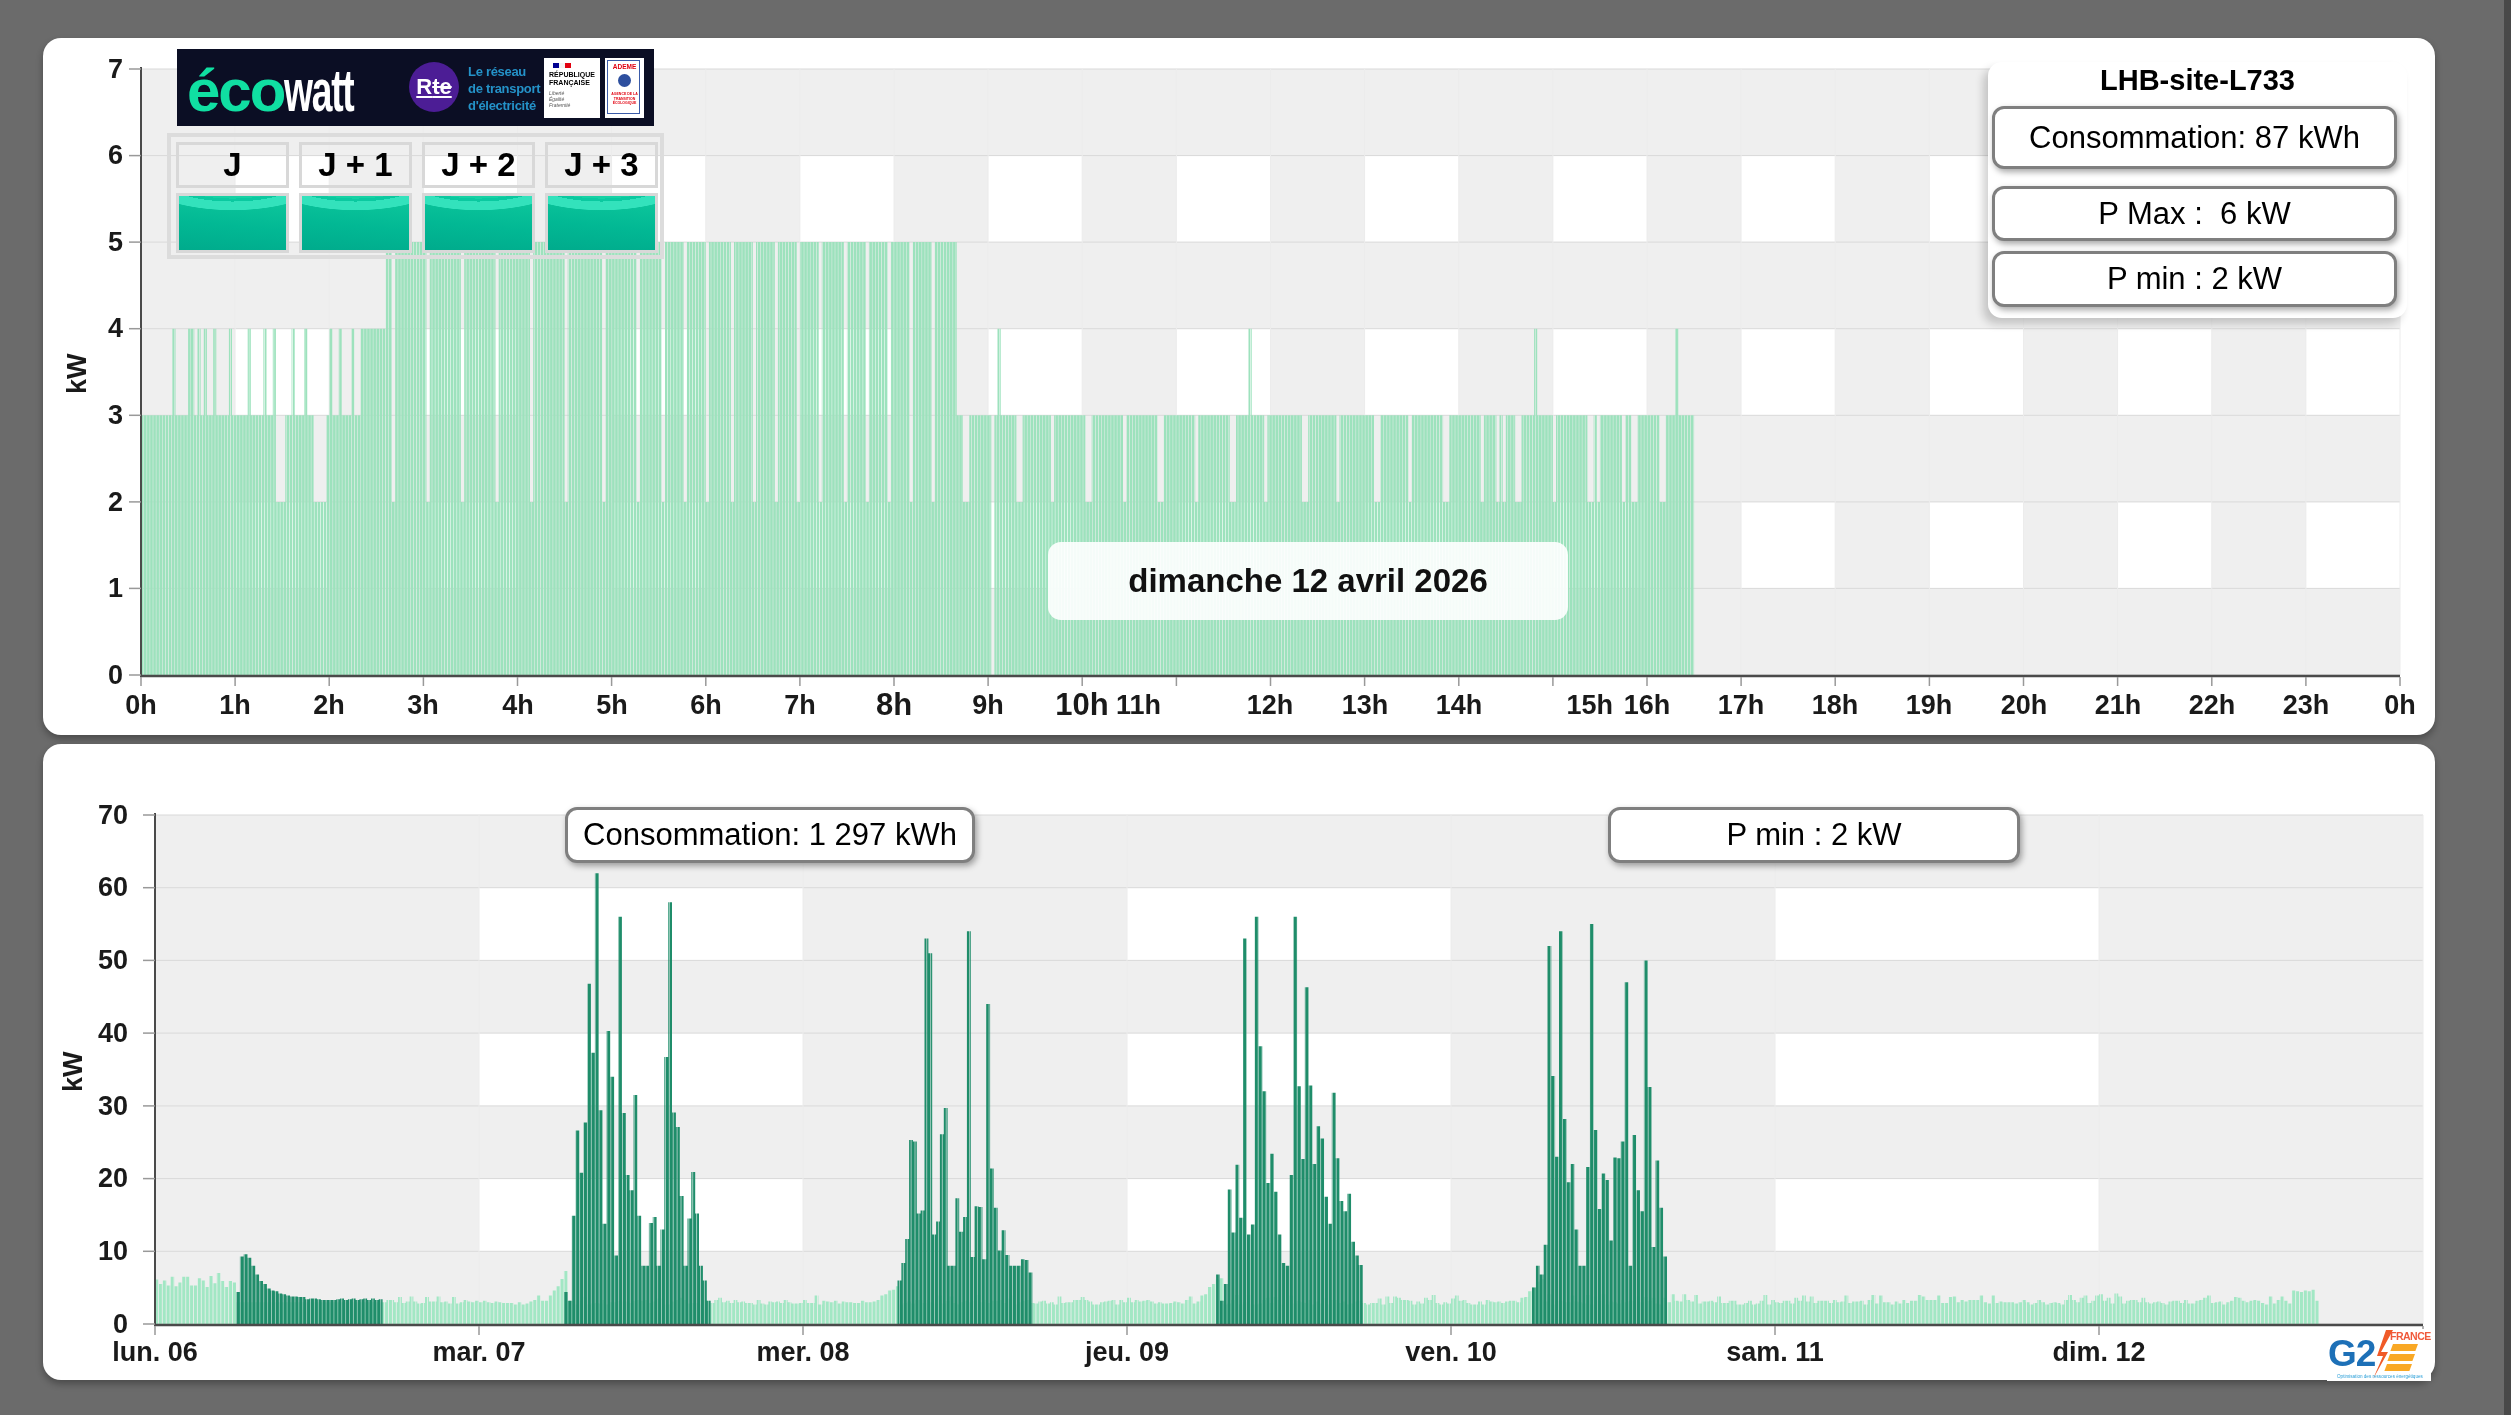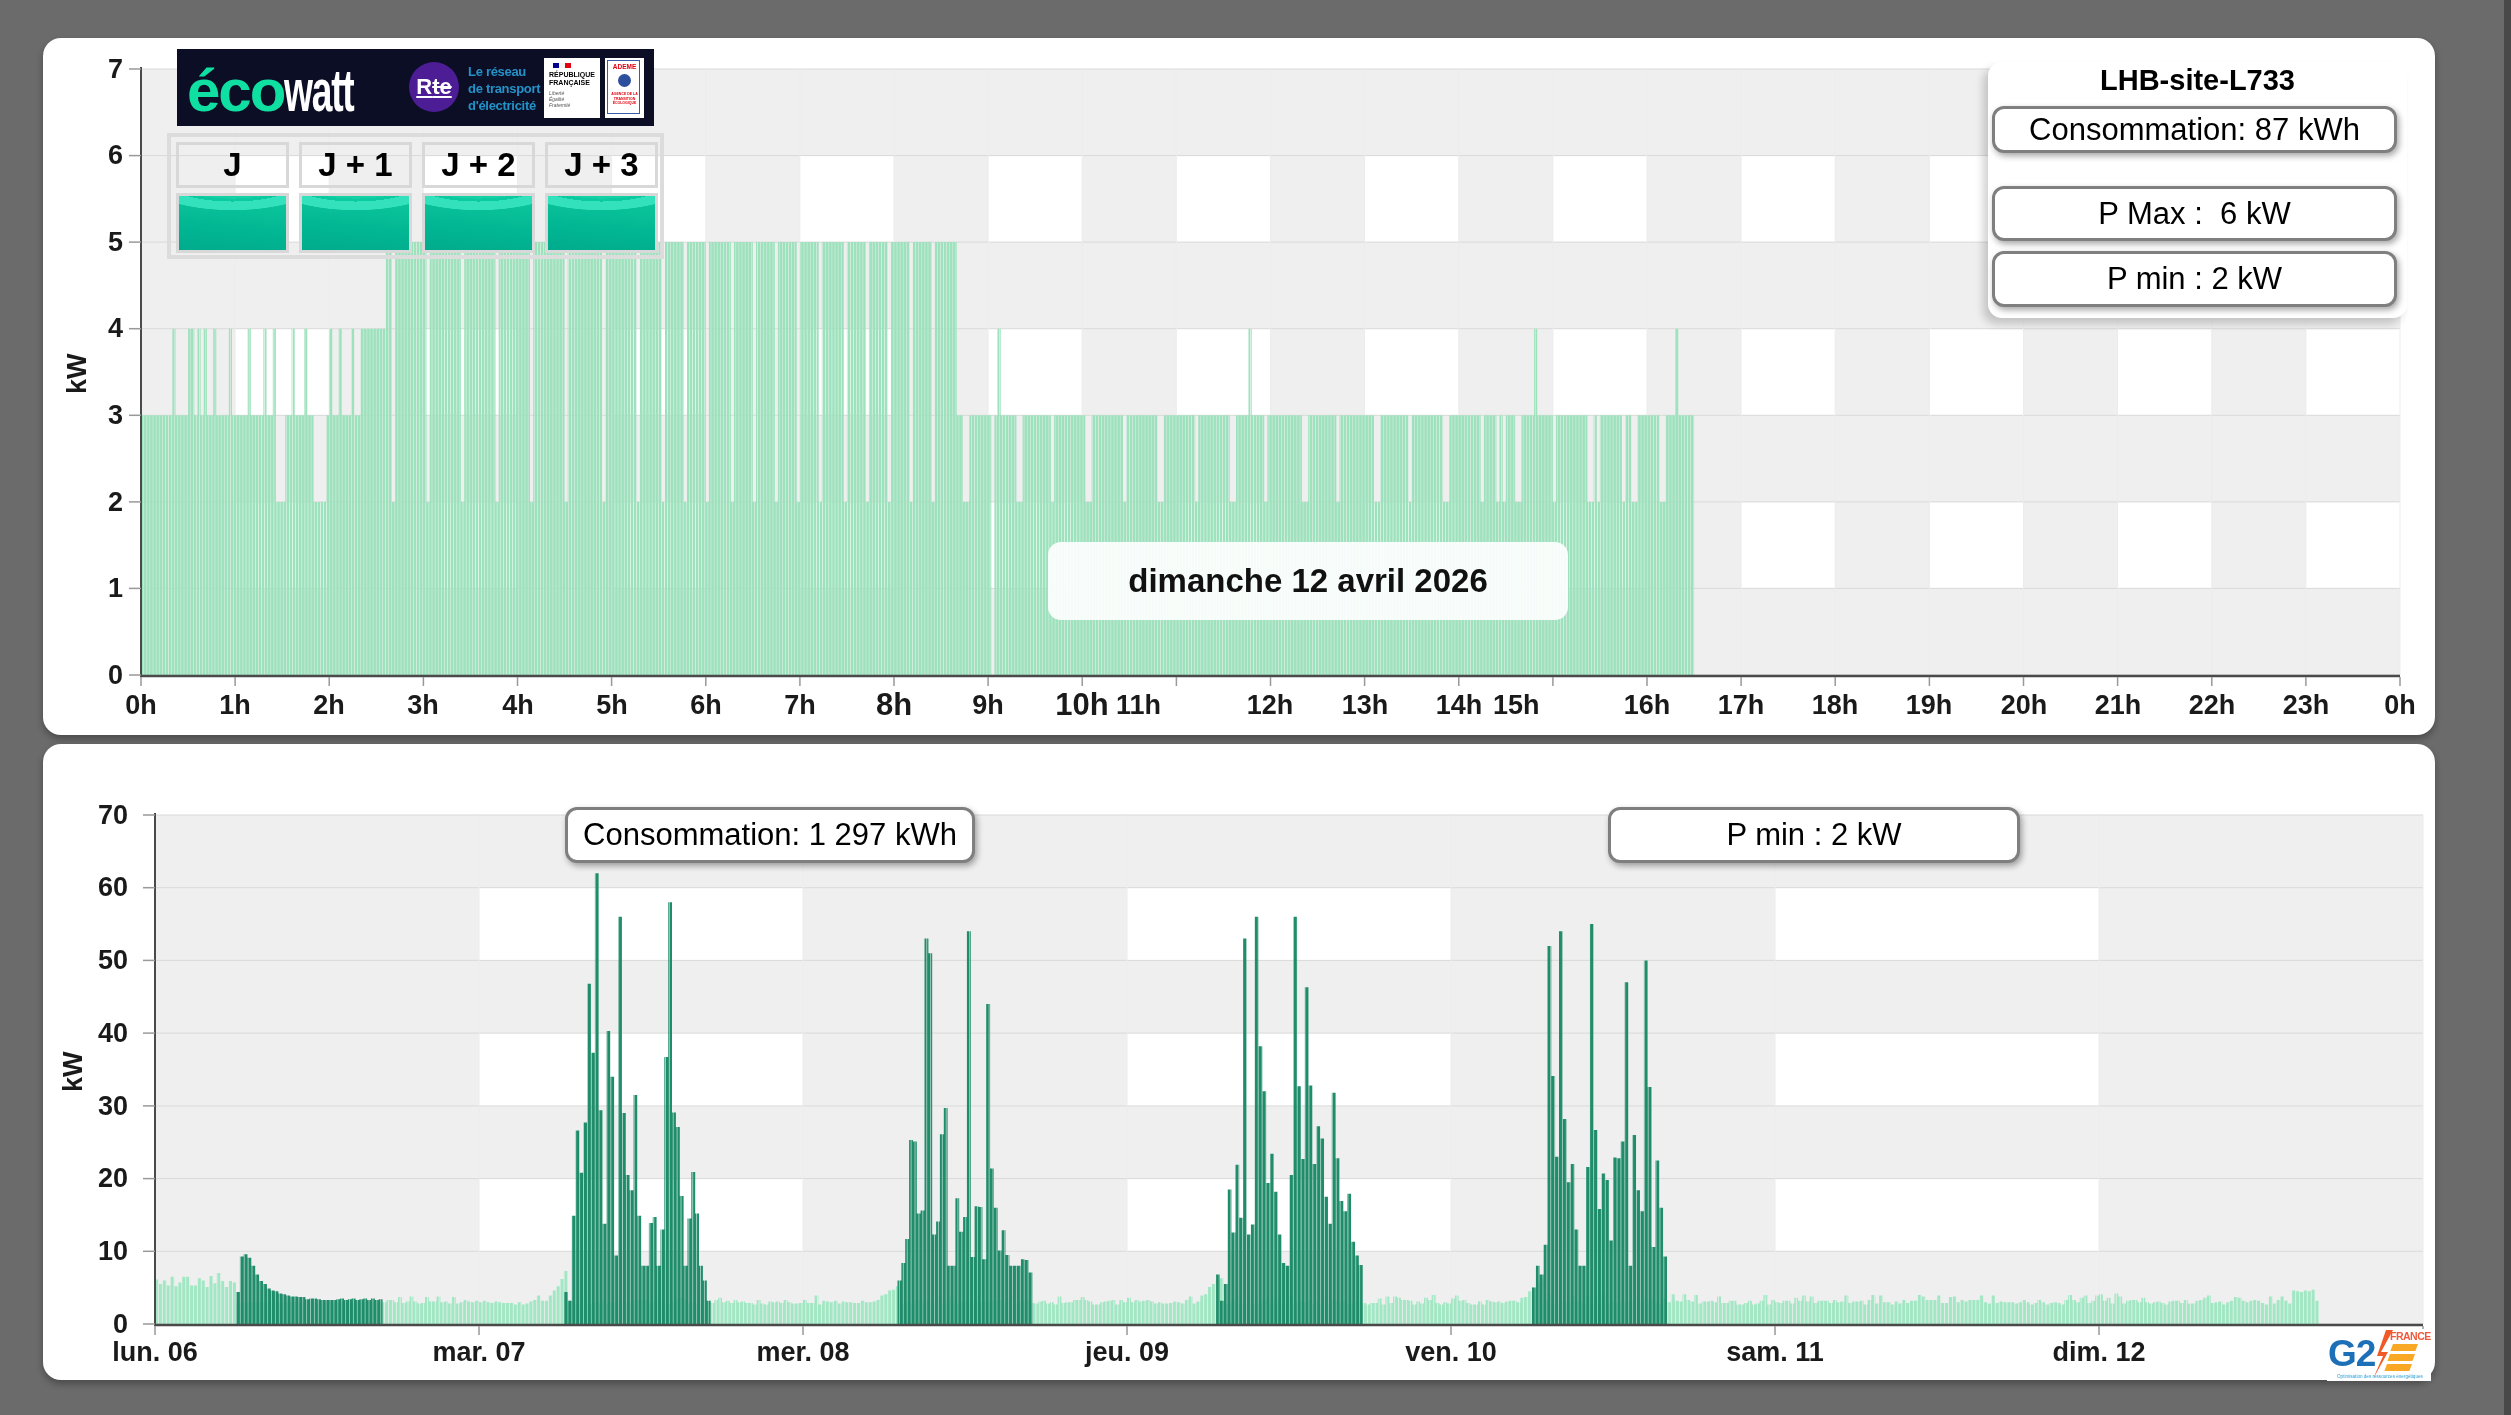--- a/index.html
+++ b/index.html
@@ -178,42 +178,42 @@
       <line x1="143" y1="1251.3" x2="155" y2="1251.3" stroke="#999999" stroke-width="1.5"></line>
       <line x1="143" y1="1178.6" x2="155" y2="1178.6" stroke="#999999" stroke-width="1.5"></line>
       <line x1="143" y1="1105.9" x2="155" y2="1105.9" stroke="#999999" stroke-width="1.5"></line>
       <line x1="143" y1="1033.1" x2="155" y2="1033.1" stroke="#999999" stroke-width="1.5"></line>
       <line x1="143" y1="960.4" x2="155" y2="960.4" stroke="#999999" stroke-width="1.5"></line>
       <line x1="143" y1="887.7" x2="155" y2="887.7" stroke="#999999" stroke-width="1.5"></line>
       <line x1="143" y1="815" x2="155" y2="815" stroke="#999999" stroke-width="1.5"></line>
 </svg>
   <div style="position:absolute;left:1988px;top:62px;width:419px;height:256px;background:#fff;border-radius:14px;box-shadow:-5px 6px 9px rgba(0,0,0,0.18);"></div>
     <div style="position:absolute;left:1988px;top:64px;width:419px;height:32px;line-height:32px;text-align:center;font-size:29px;font-weight:700;color:#000;">LHB-site-L733</div>
-    <div style="position:absolute;left:1992px;top:106px;width:405px;height:47px;background:#fff;border:3px solid #7f7f7f;border-radius:12px;box-shadow:2px 3px 6px rgba(0,0,0,0.35);display:flex;align-items:center;justify-content:center;font-size:31px;color:#000;">Consommation: 87 kWh</div>
+    <div style="position:absolute;left:1992px;top:106px;width:405px;height:63px;background:#fff;border:3px solid #7f7f7f;border-radius:12px;box-shadow:2px 3px 6px rgba(0,0,0,0.35);display:flex;align-items:center;justify-content:center;font-size:31px;color:#000;">Consommation: 87 kWh</div>
     <div style="position:absolute;left:1992px;top:186px;width:405px;height:55px;background:#fff;border:3px solid #7f7f7f;border-radius:12px;box-shadow:2px 3px 6px rgba(0,0,0,0.35);display:flex;align-items:center;justify-content:center;font-size:31px;color:#000;">P Max :&nbsp; 6 kW</div>
     <div style="position:absolute;left:1992px;top:251px;width:405px;height:56px;background:#fff;border:3px solid #7f7f7f;border-radius:12px;box-shadow:2px 3px 6px rgba(0,0,0,0.35);display:flex;align-items:center;justify-content:center;font-size:31px;color:#000;">P min : 2 kW</div>
     <div style="position:absolute;left:565px;top:807px;width:410px;height:56px;background:#fff;border:3px solid #7f7f7f;border-radius:12px;box-shadow:2px 3px 6px rgba(0,0,0,0.35);display:flex;align-items:center;justify-content:center;font-size:31px;color:#000;">Consommation: 1 297 kWh</div>
     <div style="position:absolute;left:1608px;top:807px;width:412px;height:56px;background:#fff;border:3px solid #7f7f7f;border-radius:12px;box-shadow:2px 3px 6px rgba(0,0,0,0.35);display:flex;align-items:center;justify-content:center;font-size:31px;color:#000;">P min : 2 kW</div>
     <div style="position:absolute;left:1048px;top:542px;width:520px;height:78px;background:rgba(255,255,255,0.90);border-radius:13px;display:flex;align-items:center;justify-content:center;font-size:33px;font-weight:700;color:#111;">dimanche 12 avril 2026</div>
   <div style="position:absolute;left:81px;top:685px;width:120px;text-align:center;font-size:27px;font-weight:700;color:#1a1a1a;line-height:40px;height:40px;">0h</div>
     <div style="position:absolute;left:175px;top:685px;width:120px;text-align:center;font-size:27px;font-weight:700;color:#1a1a1a;line-height:40px;height:40px;">1h</div>
     <div style="position:absolute;left:269px;top:685px;width:120px;text-align:center;font-size:27px;font-weight:700;color:#1a1a1a;line-height:40px;height:40px;">2h</div>
     <div style="position:absolute;left:363px;top:685px;width:120px;text-align:center;font-size:27px;font-weight:700;color:#1a1a1a;line-height:40px;height:40px;">3h</div>
     <div style="position:absolute;left:458px;top:685px;width:120px;text-align:center;font-size:27px;font-weight:700;color:#1a1a1a;line-height:40px;height:40px;">4h</div>
     <div style="position:absolute;left:552px;top:685px;width:120px;text-align:center;font-size:27px;font-weight:700;color:#1a1a1a;line-height:40px;height:40px;">5h</div>
     <div style="position:absolute;left:646px;top:685px;width:120px;text-align:center;font-size:27px;font-weight:700;color:#1a1a1a;line-height:40px;height:40px;">6h</div>
     <div style="position:absolute;left:740px;top:685px;width:120px;text-align:center;font-size:27px;font-weight:700;color:#1a1a1a;line-height:40px;height:40px;">7h</div>
     <div style="position:absolute;left:834px;top:685px;width:120px;text-align:center;font-size:31px;font-weight:700;color:#1a1a1a;line-height:40px;height:40px;">8h</div>
     <div style="position:absolute;left:928px;top:685px;width:120px;text-align:center;font-size:27px;font-weight:700;color:#1a1a1a;line-height:40px;height:40px;">9h</div>
     <div style="position:absolute;left:1022px;top:685px;width:120px;text-align:center;font-size:31px;font-weight:700;color:#1a1a1a;line-height:40px;height:40px;">10h</div>
     <div style="position:absolute;left:1116px;top:685px;width:120px;font-size:27px;font-weight:700;color:#1a1a1a;line-height:40px;height:40px;">11h</div>
     <div style="position:absolute;left:1210px;top:685px;width:120px;text-align:center;font-size:27px;font-weight:700;color:#1a1a1a;line-height:40px;height:40px;">12h</div>
     <div style="position:absolute;left:1305px;top:685px;width:120px;text-align:center;font-size:27px;font-weight:700;color:#1a1a1a;line-height:40px;height:40px;">13h</div>
     <div style="position:absolute;left:1399px;top:685px;width:120px;text-align:center;font-size:27px;font-weight:700;color:#1a1a1a;line-height:40px;height:40px;">14h</div>
-    <div style="position:absolute;left:1493px;top:685px;width:120px;text-align:left;font-size:27px;font-weight:700;color:#1a1a1a;line-height:40px;height:40px;">15h</div>
+    <div style="position:absolute;left:1493px;top:685px;width:120px;text-align:right;font-size:27px;font-weight:700;color:#1a1a1a;line-height:40px;height:40px;">15h</div>
     <div style="position:absolute;left:1587px;top:685px;width:120px;text-align:center;font-size:27px;font-weight:700;color:#1a1a1a;line-height:40px;height:40px;">16h</div>
     <div style="position:absolute;left:1681px;top:685px;width:120px;text-align:center;font-size:27px;font-weight:700;color:#1a1a1a;line-height:40px;height:40px;">17h</div>
     <div style="position:absolute;left:1775px;top:685px;width:120px;text-align:center;font-size:27px;font-weight:700;color:#1a1a1a;line-height:40px;height:40px;">18h</div>
     <div style="position:absolute;left:1869px;top:685px;width:120px;text-align:center;font-size:27px;font-weight:700;color:#1a1a1a;line-height:40px;height:40px;">19h</div>
     <div style="position:absolute;left:1964px;top:685px;width:120px;text-align:center;font-size:27px;font-weight:700;color:#1a1a1a;line-height:40px;height:40px;">20h</div>
     <div style="position:absolute;left:2058px;top:685px;width:120px;text-align:center;font-size:27px;font-weight:700;color:#1a1a1a;line-height:40px;height:40px;">21h</div>
     <div style="position:absolute;left:2152px;top:685px;width:120px;text-align:center;font-size:27px;font-weight:700;color:#1a1a1a;line-height:40px;height:40px;">22h</div>
     <div style="position:absolute;left:2246px;top:685px;width:120px;text-align:center;font-size:27px;font-weight:700;color:#1a1a1a;line-height:40px;height:40px;">23h</div>
     <div style="position:absolute;left:2340px;top:685px;width:120px;text-align:center;font-size:27px;font-weight:700;color:#1a1a1a;line-height:40px;height:40px;">0h</div>
     <div style="position:absolute;left:63px;top:655px;width:60px;text-align:right;font-size:27px;font-weight:700;color:#1a1a1a;line-height:40px;height:40px;">0</div>

